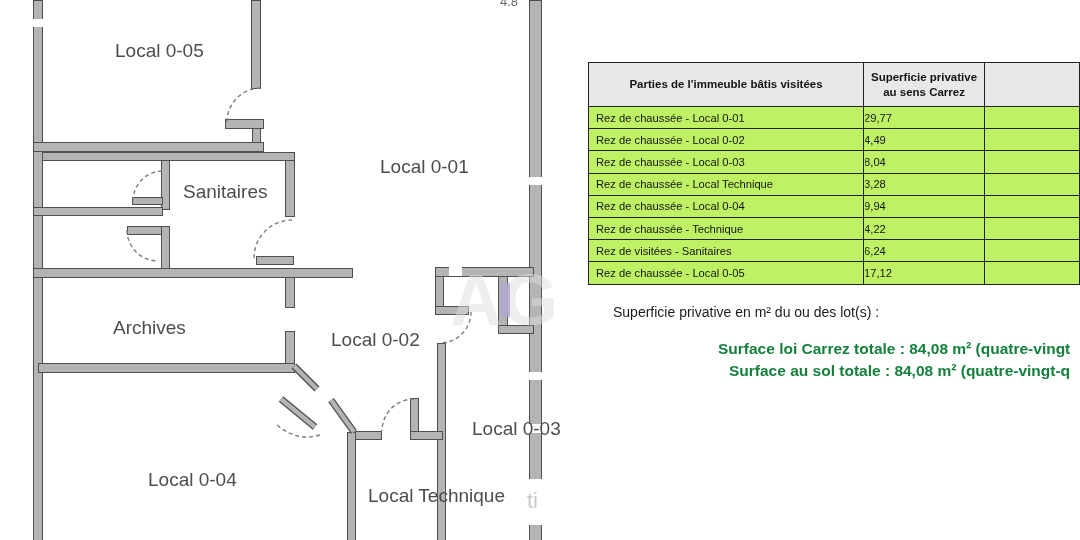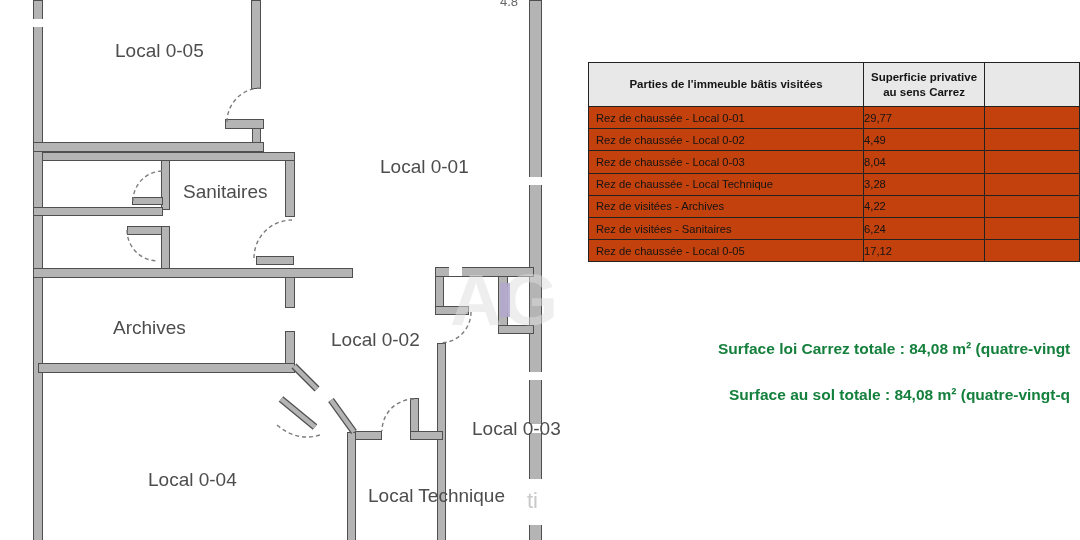--- a/index.html
+++ b/index.html
@@ -6,42 +6,42 @@
   #app {
     position:relative; width:1080px; height:540px; overflow:hidden;
     background:#ffffff; font-family:"Liberation Sans", sans-serif;
   }
   #plan-svg { position:absolute; left:0; top:0; }
 
   .table-wrap { position:absolute; left:588px; top:62px; }
   table.carrez {
     border-collapse:collapse; table-layout:fixed;
     font-family:"Liberation Sans", sans-serif;
-    color:#141414; background:#c2410c;
+    color:#141414; background:#bef264;
   }
   table.carrez th, table.carrez td { border:1px solid #222222; overflow:hidden; }
   table.carrez thead th {
     background:#e8e8e8; font-weight:bold; font-size:11.5px; line-height:1.3;
     text-align:center; vertical-align:middle; height:43px; padding:0 6px;
   }
-  table.carrez tbody td { height:21.2px; font-size:11.2px; vertical-align:middle; }
+  table.carrez tbody td { height:21.2px; font-size:11.2px; vertical-align:middle;border-radius:10px; }
   td.lbl { padding:0 0 0 7px; text-align:left; }
   td.val { text-align:left; padding:0; }
   td.empty { padding:0; }
 
   .summary-intro {
     position:absolute; left:613px; top:304px; font-size:14px; color:#1c1c1c;
     white-space:nowrap;
   }
   .summary-bold1, .summary-bold2 {
     position:absolute; font-size:15.5px; font-weight:bold; color:#15803d;
     white-space:nowrap;
   }
   .summary-bold1 { left:718px; top:340px; }
-  .summary-bold2 { left:729px; top:362px;margin-top:24px; }
+  .summary-bold2 { left:729px; top:362px; }
 
   .room-label { fill:#4d4d4d; font-family:"Liberation Sans", sans-serif; font-size:19px; }
   .wall { fill:#b4b4b4; stroke:#4f4f4f; stroke-width:1; }
   .gap { fill:#ffffff; stroke:none; }
   .arc { fill:none; stroke:#7d7d7d; stroke-width:1.4; stroke-dasharray:4 3; }
   .diag-d { stroke:#4f4f4f; stroke-width:7; stroke-linecap:butt; }
   .diag-l { stroke:#b4b4b4; stroke-width:4.5; stroke-linecap:butt; }
 </style>
 </head>
 <body>
@@ -168,34 +168,40 @@
           <td class="lbl">Rez de chaussée - Local 0-03</td>
           <td class="val">8,04</td>
           <td class="empty"></td>
         </tr>
         <tr>
           <td class="lbl">Rez de chaussée - Local Technique</td>
           <td class="val">3,28</td>
           <td class="empty"></td>
         </tr>
         <tr>
-          <td class="lbl">Rez de visitées - Archives</td>
+          <td class="lbl">Rez de chaussée - Local 0-04</td>
+          <td class="val">9,94</td>
+          <td class="empty"></td>
+        </tr>
+        <tr>
+          <td class="lbl">Rez de chaussée - Technique</td>
           <td class="val">4,22</td>
           <td class="empty"></td>
         </tr>
         <tr>
           <td class="lbl">Rez de visitées - Sanitaires</td>
           <td class="val">6,24</td>
           <td class="empty"></td>
         </tr>
         <tr>
           <td class="lbl">Rez de chaussée - Local 0-05</td>
           <td class="val">17,12</td>
           <td class="empty"></td>
         </tr>
       </tbody>
     </table>
   </div>
 
+  <div class="summary-intro">Superficie privative en m² du ou des lot(s) :</div>
   <div class="summary-bold1">Surface loi Carrez totale : 84,08 m² (quatre-vingt</div>
   <div class="summary-bold2">Surface au sol totale : 84,08 m² (quatre-vingt-q</div>
 
 </div>
 
 </body></html>

